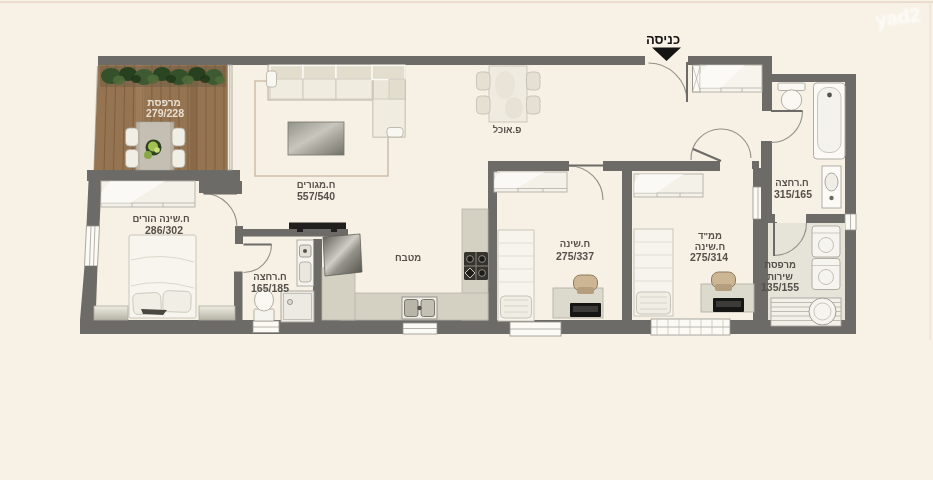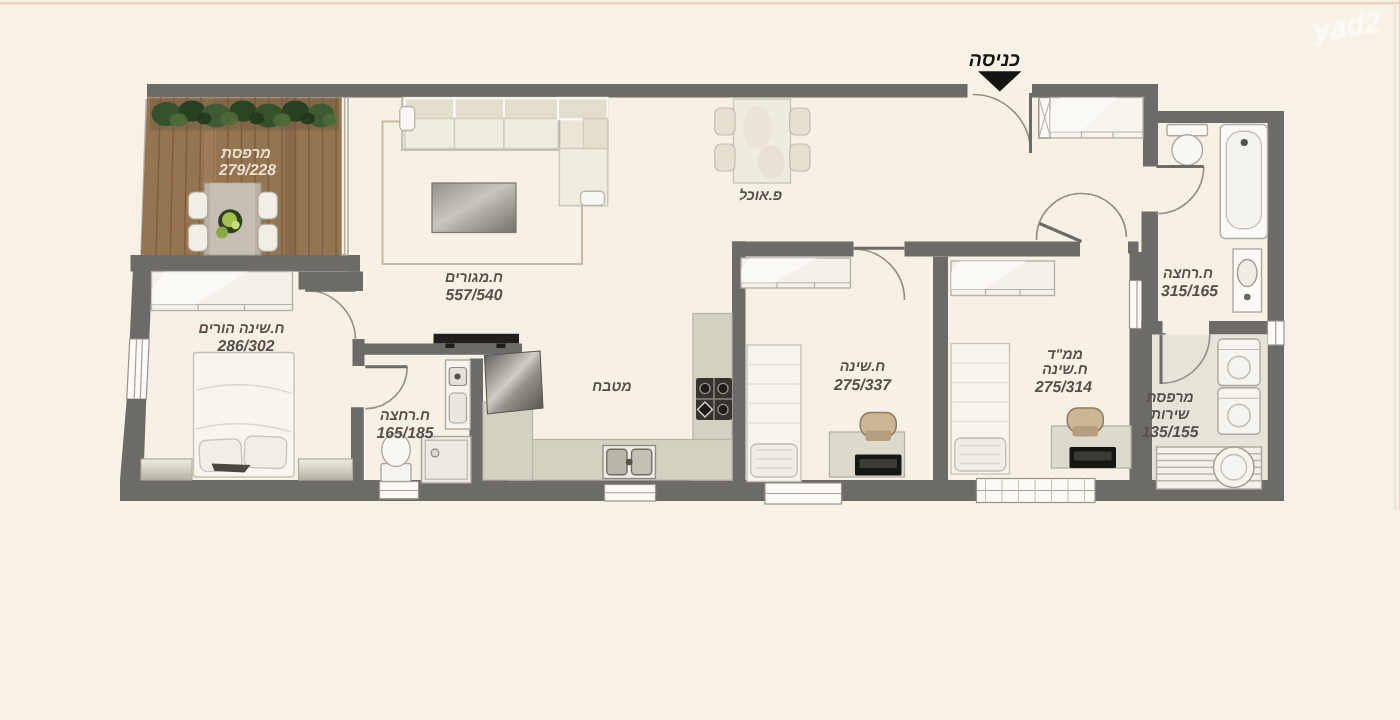--- a/index.html
+++ b/index.html
@@ -1,16 +1,16 @@
 <!DOCTYPE html>
 <html><head>
 <meta charset="utf-8">
 <style>
 html,body{margin:0;padding:0;background:#f7f1e6;}
-#stage{position:relative;width:933px;height:340px;overflow:hidden;background:#ef4444;font-style:italic;}
+#stage{position:relative;width:933px;height:340px;overflow:hidden;background:#ef4444;}
 svg{display:block;}
 text{font-family:"Liberation Sans",sans-serif;}
 </style>
 </head>
 <body>
 <div id="stage">
 <svg width="933" height="480" viewBox="0 0 933 480">
 <defs>
 <linearGradient id="metal" x1="0" y1="0" x2="1" y2="1">
 <stop offset="0" stop-color="#5a5953"></stop>

